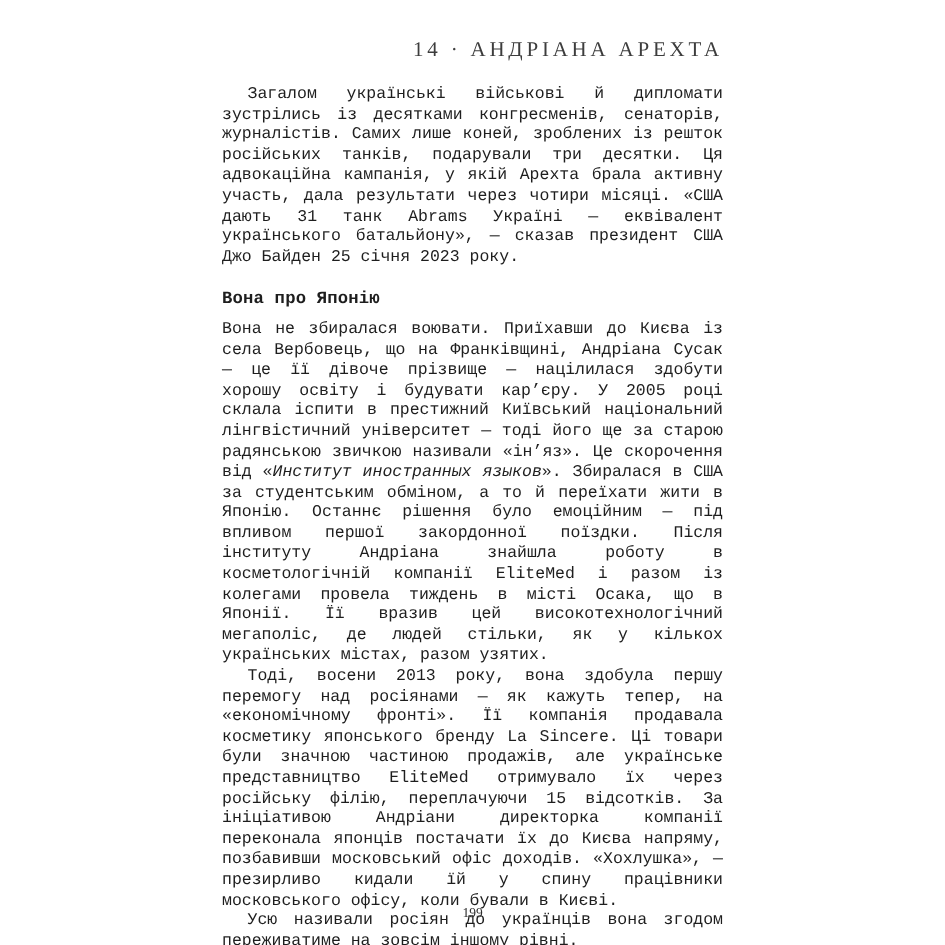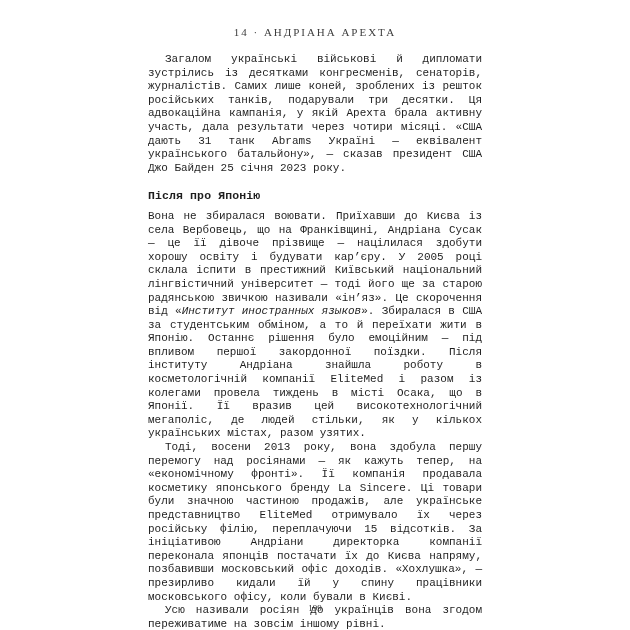--- a/index.html
+++ b/index.html
@@ -11,22 +11,22 @@
     position: relative;
     overflow: hidden;
   }
   .page {
     position: absolute;
     inset: 0;
     padding: 26px 148px 0 148px;
     background: #ffffff;
   }
   .running-header {
-    text-align: center;
-    font-size: 11px;
+    text-align: right;
+    font-size: 14px;
     letter-spacing: 0.18em;
     text-transform: uppercase;
     color: #3d3d3d;
     white-space: nowrap;
   }
   .body-text {
     margin-top: 15px;
     font-size: 11px;
     line-height: 13.6px;
     text-align: justify;
@@ -55,20 +55,20 @@
   }
 </style>
 </head>
 <body>
 
 <div class="page">
   <div class="running-header">14 · Андріана Арехта</div>
 
   <div class="body-text" id="body-text">
       <p class="indent"><span>Загалом українські військові й дипломати зустрілись із десятками конгресменів, сенаторів, журналістів. Самих лише коней, зроблених із решток російських танків, подарували три десятки. Ця адвокаційна кампанія, у якій Арехта брала активну участь, дала результати через чотири місяці. «США дають 31 танк Abrams Україні — еквівалент українського батальйону», — сказав президент США Джо Байден 25 січня 2023 року.</span></p>
-      <h2>Після про Японію</h2>
+      <h2>Вона про Японію</h2>
       <p><span>Вона не збиралася воювати. Приїхавши до Києва із села Вербовець, що на Франківщині, Андріана Сусак — це її дівоче прізвище — націлилася здобути хорошу освіту і будувати кар’єру. У 2005 році склала іспити в престижний Київський національний лінгвістичний університет — тоді його ще за старою радянською звичкою називали «ін’яз». Це скорочення від «</span><span class="italic">Институт иностранных языков</span><span>». Збиралася в США за студентським обміном, а то й переїхати жити в Японію. Останнє рішення було емоційним — під впливом першої закордонної поїздки. Після інституту Андріана знайшла роботу в косметологічній компанії EliteMed і разом із колегами провела тиждень в місті Осака, що в Японії. Її вразив цей високотехнологічний мегаполіс, де людей стільки, як у кількох українських містах, разом узятих.</span></p>
       <p class="indent"><span>Тоді, восени 2013 року, вона здобула першу перемогу над росіянами — як кажуть тепер, на «економічному фронті». Її компанія продавала косметику японського бренду La Sincere. Ці товари були значною частиною продажів, але українське представництво EliteMed отримувало їх через російську філію, переплачуючи 15 відсотків. За ініціативою Андріани директорка компанії переконала японців постачати їх до Києва напряму, позбавивши московський офіс доходів. «Хохлушка», — презирливо кидали їй у спину працівники московського офісу, коли бували в Києві.</span></p>
       <p class="indent"><span>Усю називали росіян до українців вона згодом переживатиме на зовсім іншому рівні.</span></p>
     </div>
 
   <div class="page-number">199</div>
 </div>
 
 </body></html>

